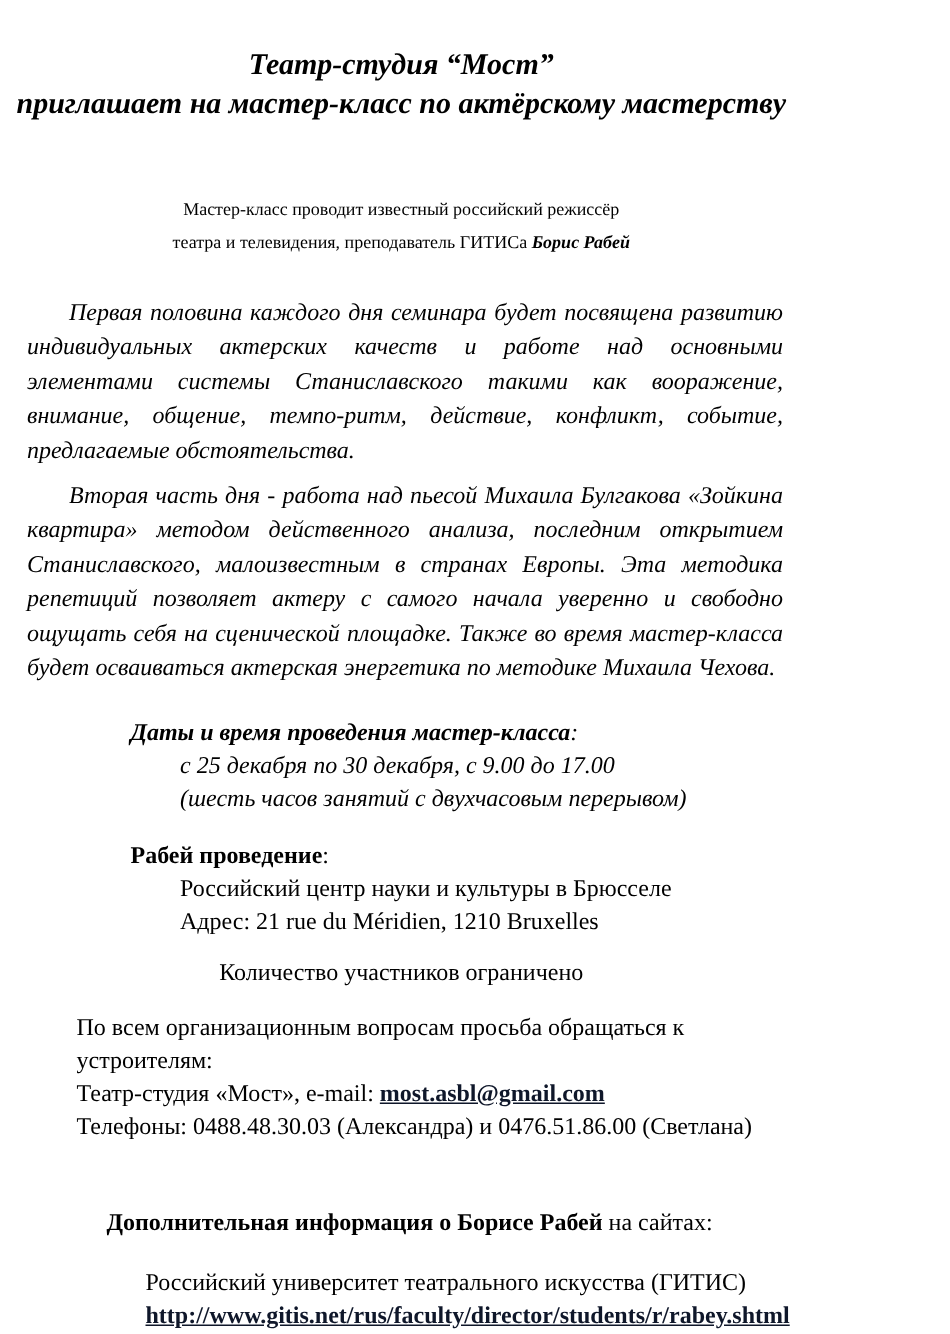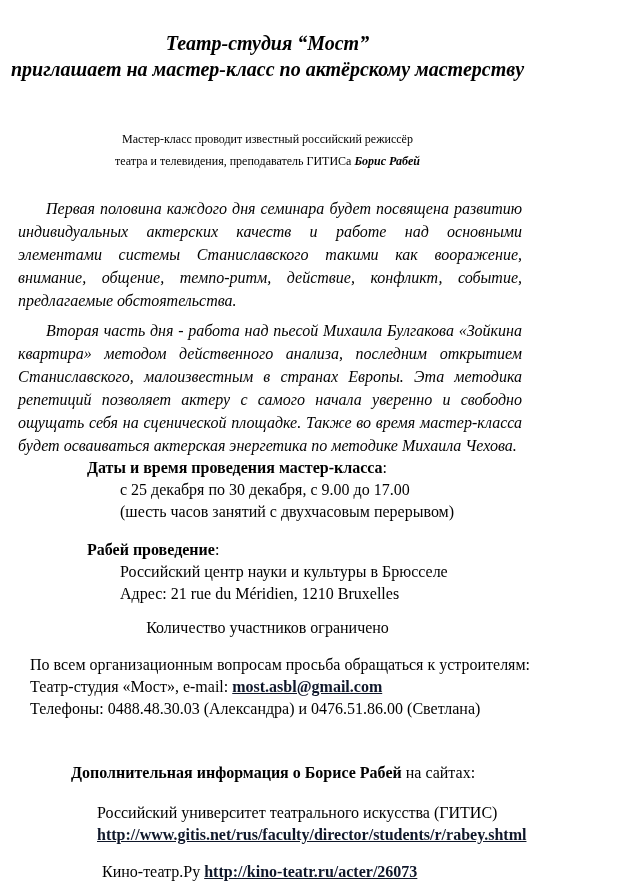--- a/index.html
+++ b/index.html
@@ -33,25 +33,25 @@
   .para {
     font-style: italic;
     text-align: justify;
     text-indent: 28px;
     margin: 0 13px 0 18px;
     line-height: 23px;
   }
   .para-first  { margin-top: 25px; }
   .para-second { margin-top: 7px; }
   .bold { font-weight: bold; }
-  .sched { padding-left: 87px; }
+  .sched { margin-top: 21px; padding-left: 87px; font-style: italic; }
   .venue { margin-top: 16px; padding-left: 87px; }
   .sub-indent { padding-left: 33px; }
   .participants { margin-top: 12px; text-align: center; }
-  .contacts { margin-top: 15px; padding-left: 30px; }
+  .contacts { margin-top: 15px; padding-left: 51px; }
   .moreinfo-heading { margin-top: 42px; padding-left: 71px; }
   .site-name { margin-top: 18px; padding-left: 97px; }
   .site-url  { padding-left: 97px; }
   .site-row  { margin-top: 15px; padding-left: 102px; }
   a.link {
     color: #0f172a;
     text-decoration: underline;
     cursor: pointer;
     font-weight: bold;
   }

